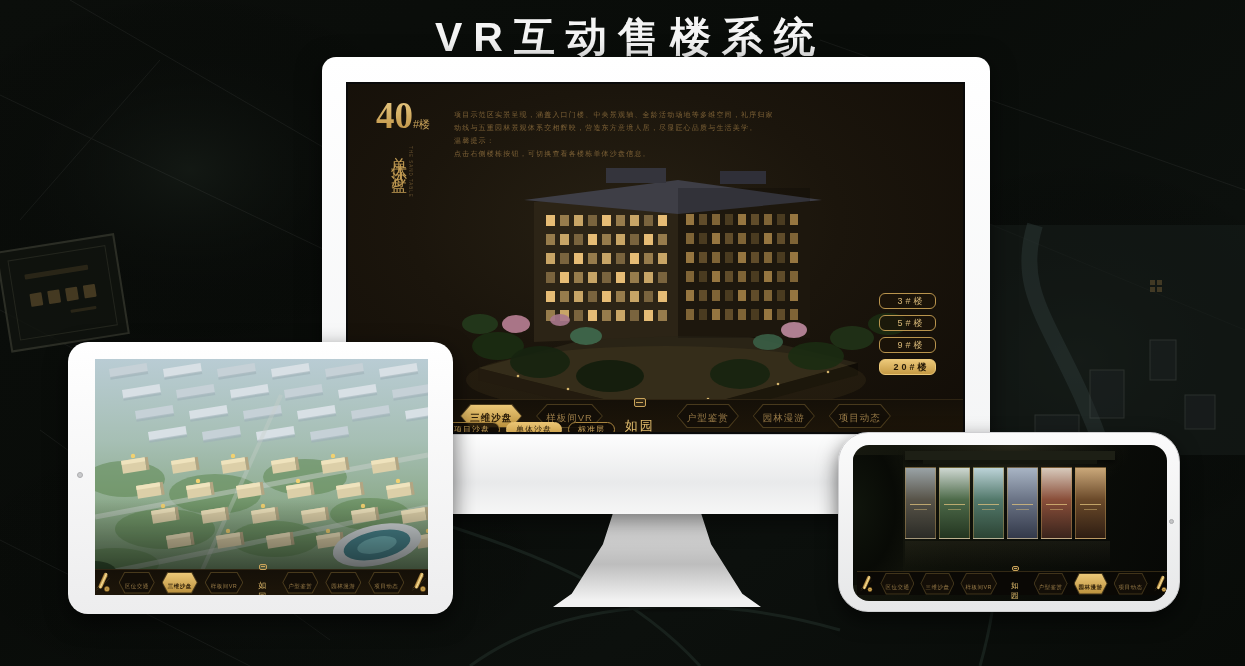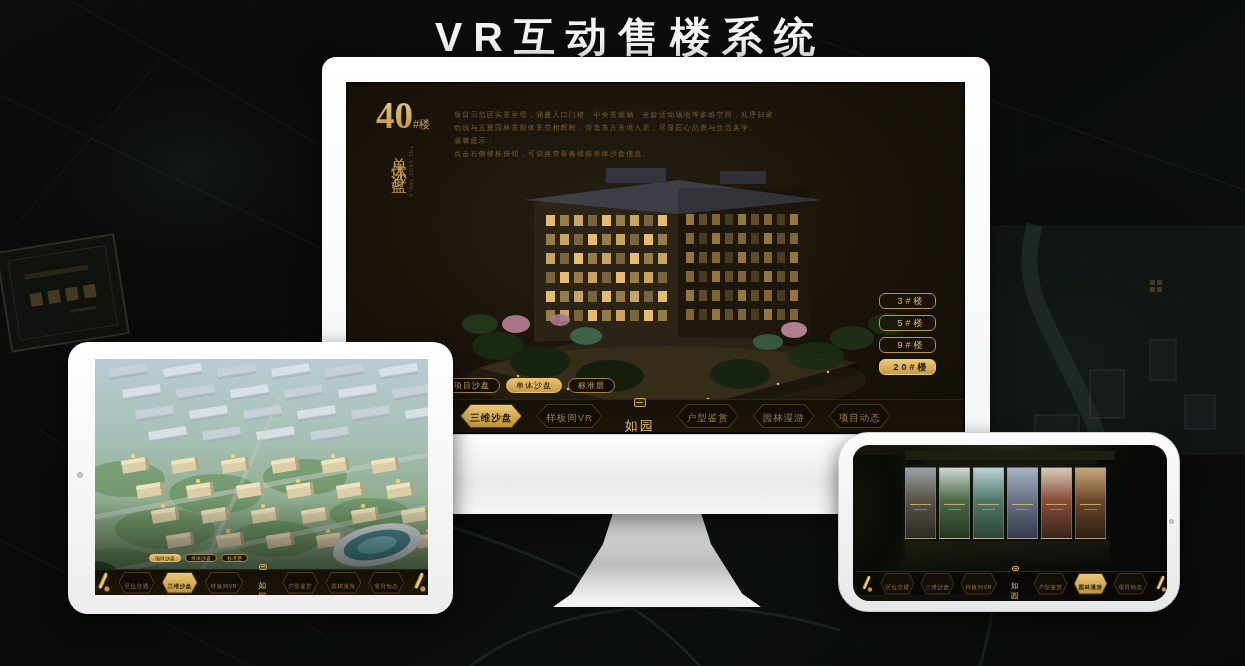--- a/index.html
+++ b/index.html
@@ -35,21 +35,21 @@
     font-size:4.5px;letter-spacing:1px;color:#8a6d3e;opacity:.7;}
   .desc{position:absolute;left:106px;top:24px;width:412px;z-index:6;}
   .desc div{font-size:7px;line-height:13px;letter-spacing:1.2px;color:#7d6136;white-space:nowrap;overflow:hidden;}
   .floors{position:absolute;left:531px;top:209px;z-index:7;display:flex;flex-direction:column;gap:6px;}
   .floor-btn{width:57px;height:16px;border:1px solid #b9944d;border-radius:6px;display:flex;align-items:center;justify-content:center;
     font-size:9px;letter-spacing:3px;color:#d8b878;background:rgba(28,20,9,.72);cursor:pointer;padding-left:8px;}
   .floor-btn.active{background:linear-gradient(#ecc878,#c59a45);color:#241806;border-color:#ecc878;font-weight:700;}
   .tabs-row{position:absolute;z-index:7;display:flex;gap:6px;align-items:center;}
   .m-tabs{left:96px;top:294px;}
   .pill{border:1px solid #a9853f;border-radius:9px;padding:1px 9px;font-size:8px;letter-spacing:1px;
-    color:#c9a35a;background:rgba(16,11,5,.85);white-space:nowrap;cursor:pointer;}
+    color:#c9a35a;background:rgba(16,11,5,.85);white-space:nowrap;cursor:pointer;margin-top:44px;}
   .pill.active{background:linear-gradient(#e9c372,#c69b45);color:#241806;border-color:#e9c372;}
   .navbar{position:absolute;left:0;bottom:0;width:100%;z-index:6;display:flex;align-items:center;justify-content:center;
     background:linear-gradient(#151008,#1d1509);border-top:1px solid #2e2413;}
   .nav-lg{height:33px;gap:14px;padding:0 64px 0 28px;}
   .nav-item{position:relative;padding:3px 10px;white-space:nowrap;cursor:pointer;}
   .nav-item::before{content:"";position:absolute;inset:0;background:rgba(155,125,62,.38);
     clip-path:polygon(0 50%,16% 0,84% 0,100% 50%,84% 100%,16% 100%);}
   .nav-item::after{content:"";position:absolute;inset:1px;background:#130e07;
     clip-path:polygon(0 50%,16% 0,84% 0,100% 50%,84% 100%,16% 100%);}
   .nav-item .lbl{position:relative;z-index:2;color:#9a7c48;letter-spacing:1px;}

